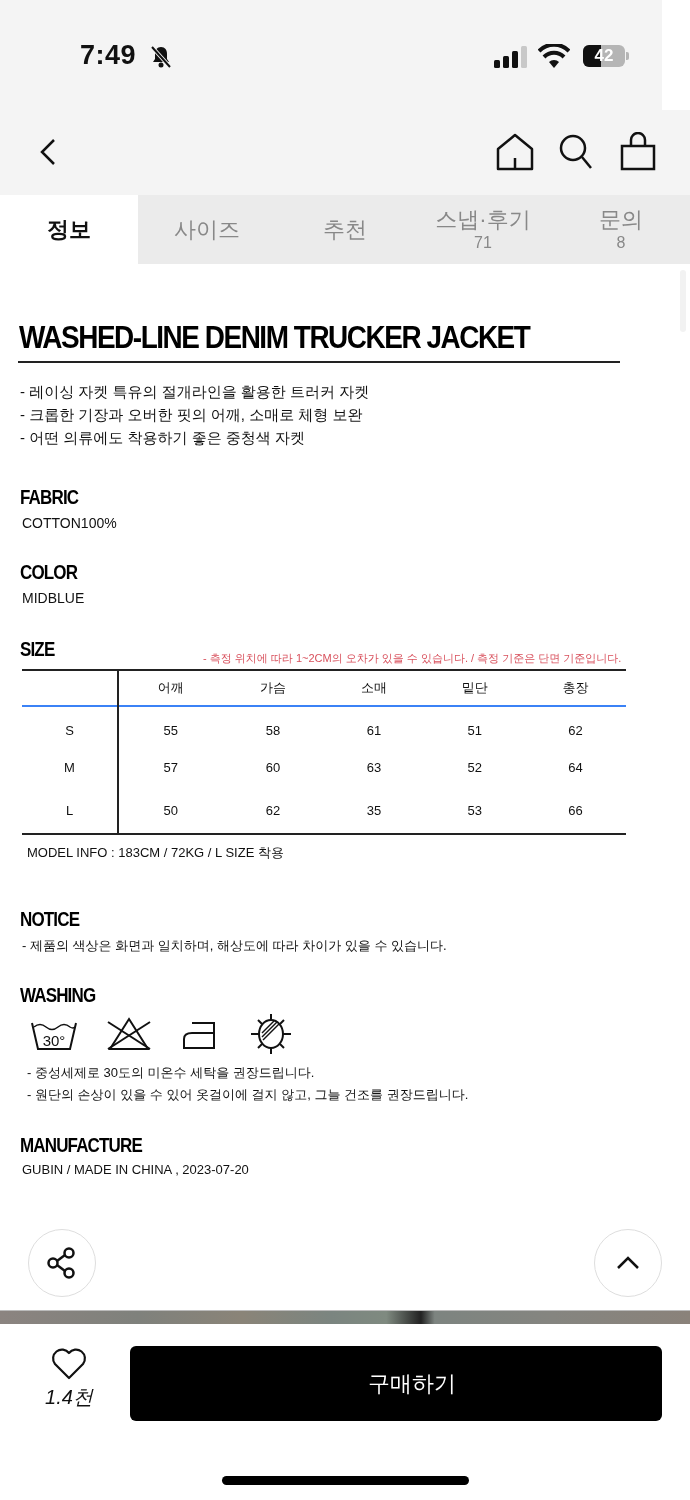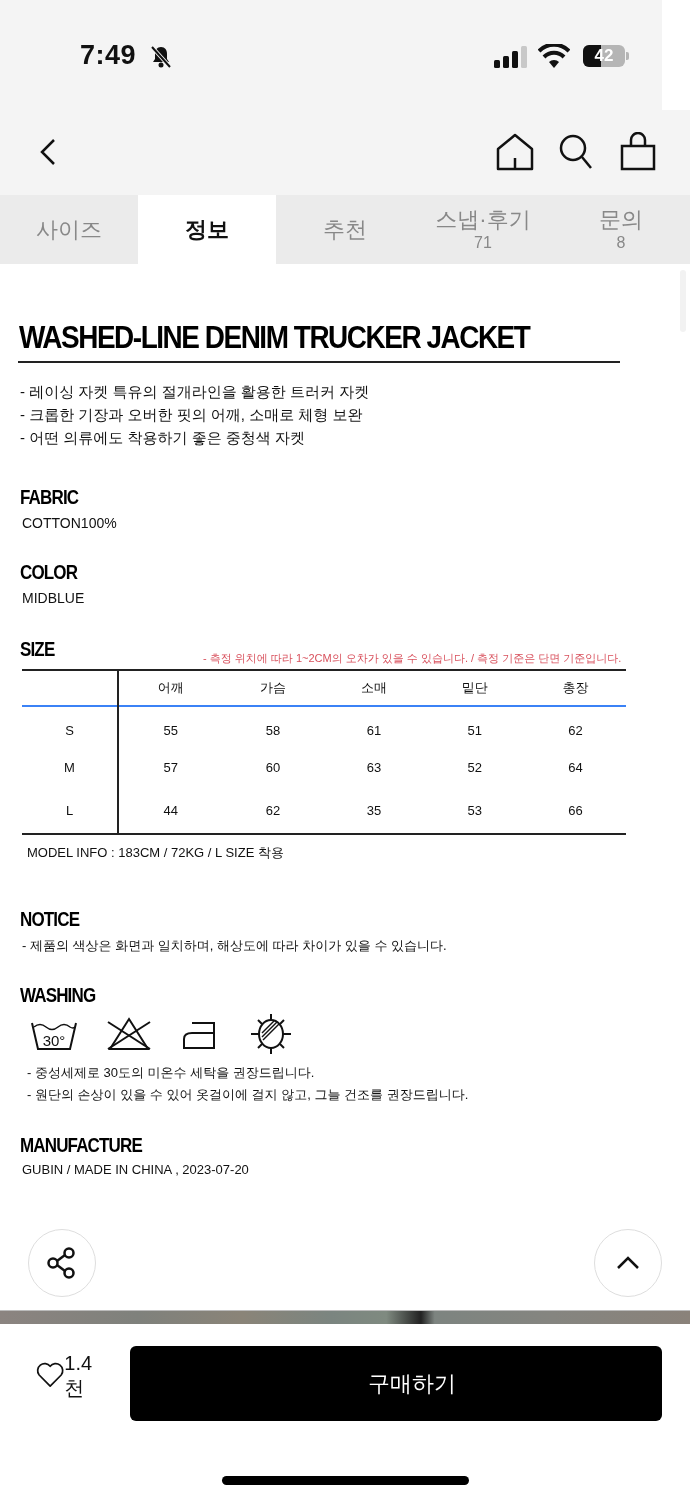--- a/index.html
+++ b/index.html
@@ -56,21 +56,21 @@
 
   .wash-notes { position: absolute; left: 27px; top: 798px; font-size: 13px; line-height: 22px; color: #111; }
 
   
   .fab { position: absolute; top: 1229px; width: 68px; height: 68px; border-radius: 50%; border: 1px solid #dedede; background: #fff; display: flex; align-items: center; justify-content: center; cursor: pointer; }
 
   .image-strip { position: absolute; left: 0; top: 1310px; width: 690px; height: 14px; background: linear-gradient(90deg, #8b8480 0%, #7f817c 20%, #8a8478 35%, #7b8580 48%, #7f8a80 56%, #222 61%, #7d8480 63%, #858580 80%, #8a827a 100%); border-top: 1px solid #bbb; }
 
   
   .bottombar { position: absolute; left: 0; top: 1324px; width: 690px; height: 176px; background: #fff; }
-  .like { position: absolute; left: 36px; top: 24px; width: 66px; display: flex; flex-direction: row; align-items: center; cursor: pointer; }
+  .like { position: absolute; left: 36px; top: 24px; width: 66px; display: flex; flex-direction: column; align-items: center; cursor: pointer; font-style: italic; }
   .like .count { font-size: 20px; color: #111; margin-top: 4px; }
   .buy { position: absolute; left: 130px; top: 22px; width: 532px; height: 75px; border-radius: 6px; background: #000; color: #fff; font-size: 22px; display: flex; align-items: center; justify-content: center; cursor: pointer; border: none; padding-left: 32px; }
   .home-indicator { position: absolute; left: 222px; top: 152px; width: 247px; height: 9px; border-radius: 5px; background: #000; }
 </style>
 </head>
 <body>
 
 <div class="statusbar">
   <span class="time">7:49</span>
   <svg class="bell" viewBox="0 0 26 26">
@@ -111,25 +111,25 @@
     <circle cx="17" cy="16" r="12" fill="none" stroke="#111" stroke-width="2.5"></circle>
     <line x1="26" y1="25" x2="35" y2="36" stroke="#111" stroke-width="2.5"></line>
   </svg>
   <svg class="nav-icon" style="left:618px;" viewBox="0 0 40 40">
     <rect x="4" y="14" width="32" height="23" fill="none" stroke="#111" stroke-width="2.5"></rect>
     <path d="M13 14 V8 A7 7 0 0 1 27 8 V14" fill="none" stroke="#111" stroke-width="2.5"></path>
   </svg>
 </div>
 
 <div class="tabs">
-  <div class="tab" style="width:138px;">
-    <span class="label">사이즈</span>
-  </div>
   <div class="tab active" style="width:138px;">
     <span class="label">정보</span>
+  </div>
+  <div class="tab" style="width:138px;">
+    <span class="label">사이즈</span>
   </div>
   <div class="tab" style="width:138px;">
     <span class="label">추천</span>
   </div>
   <div class="tab" style="width:138px;">
     <span class="label">스냅·후기</span>
     <span class="count">71</span>
   </div>
   <div class="tab" style="width:138px;">
     <span class="label">문의</span>
@@ -180,21 +180,21 @@
       <tr>
         <td class="rowhead">M</td>
         <td>57</td>
         <td>60</td>
         <td>63</td>
         <td>52</td>
         <td>64</td>
       </tr>
       <tr>
         <td class="rowhead">L</td>
-        <td>44</td>
+        <td>50</td>
         <td>62</td>
         <td>35</td>
         <td>53</td>
         <td>66</td>
       </tr>
     </tbody>
   </table>
   <div class="model-info">MODEL INFO : 183CM / 72KG / L SIZE 착용</div>
 
   <div class="sec-h" style="top:644px;">NOTICE</div>

